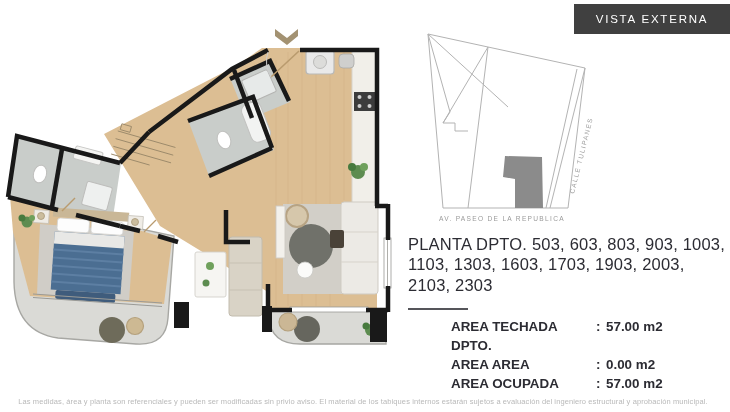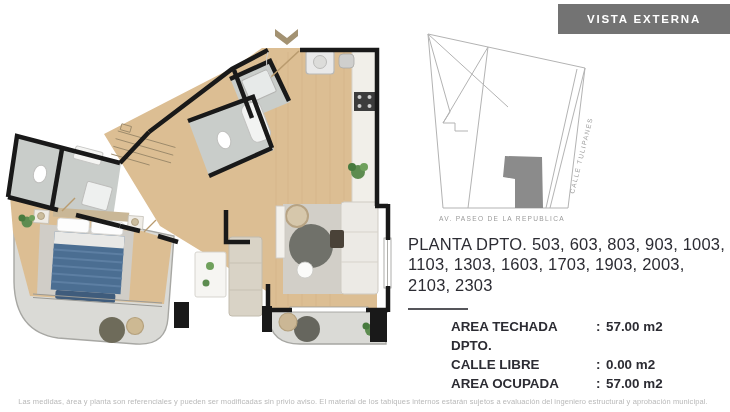--- a/index.html
+++ b/index.html
@@ -1,21 +1,21 @@
 <!DOCTYPE html>
 <html><head>
 <meta charset="utf-8">
 <style>
   html,body{margin:0;padding:0;background:#fff;}
   .stage{position:relative;width:730px;height:412px;background:#ffffff;overflow:hidden;
          font-family:"Liberation Sans",sans-serif;}
   
-  .badge{position:absolute;top:4px;right:0;width:172px;height:30px;background:#737373;
+  .badge{position:absolute;top:4px;right:0;width:156px;height:30px;background:#404040;
          color:#fff;display:flex;align-items:center;justify-content:center;
-         font-size:11.5px;font-weight:700;letter-spacing:1.8px;cursor:pointer;}
+         font-size:11.5px;font-weight:400;letter-spacing:1.8px;cursor:pointer;}
   
   .sitemap{position:absolute;left:404px;top:22px;}
   .sitemap text{fill:#9a9a9a;font-family:"Liberation Sans",sans-serif;font-size:6.6px;letter-spacing:1.3px;}
   
   .info{position:absolute;left:408px;top:234px;width:320px;color:#2c2c33;}
   .title{font-size:16.5px;font-weight:normal;line-height:1.24;letter-spacing:.2px;}
   .divider{width:60px;height:2px;background:#55555a;margin:13px 0 8px 0;}
   .area-row{display:flex;font-size:13.4px;font-weight:600;line-height:1.4;}
   .area-label{width:145px;flex:0 0 145px;margin-left:43px;}
   .area-colon{width:10px;flex:0 0 10px;}
@@ -201,21 +201,21 @@
 
   <div class="info">
     <div class="title">PLANTA DPTO. 503, 603, 803, 903, 1003, 1103, 1303, 1603, 1703, 1903, 2003, 2103, 2303</div>
     <div class="divider"></div>
     <div class="area-row">
       <span class="area-label">AREA TECHADA DPTO.</span>
       <span class="area-colon">:</span>
       <span class="area-value">57.00 m2</span>
     </div>
     <div class="area-row">
-      <span class="area-label">CALLE LIBRE</span>
+      <span class="area-label">AREA AREA</span>
       <span class="area-colon">:</span>
       <span class="area-value">0.00 m2</span>
     </div>
     <div class="area-row">
       <span class="area-label">AREA OCUPADA</span>
       <span class="area-colon">:</span>
       <span class="area-value">57.00 m2</span>
     </div>
   </div>
 

